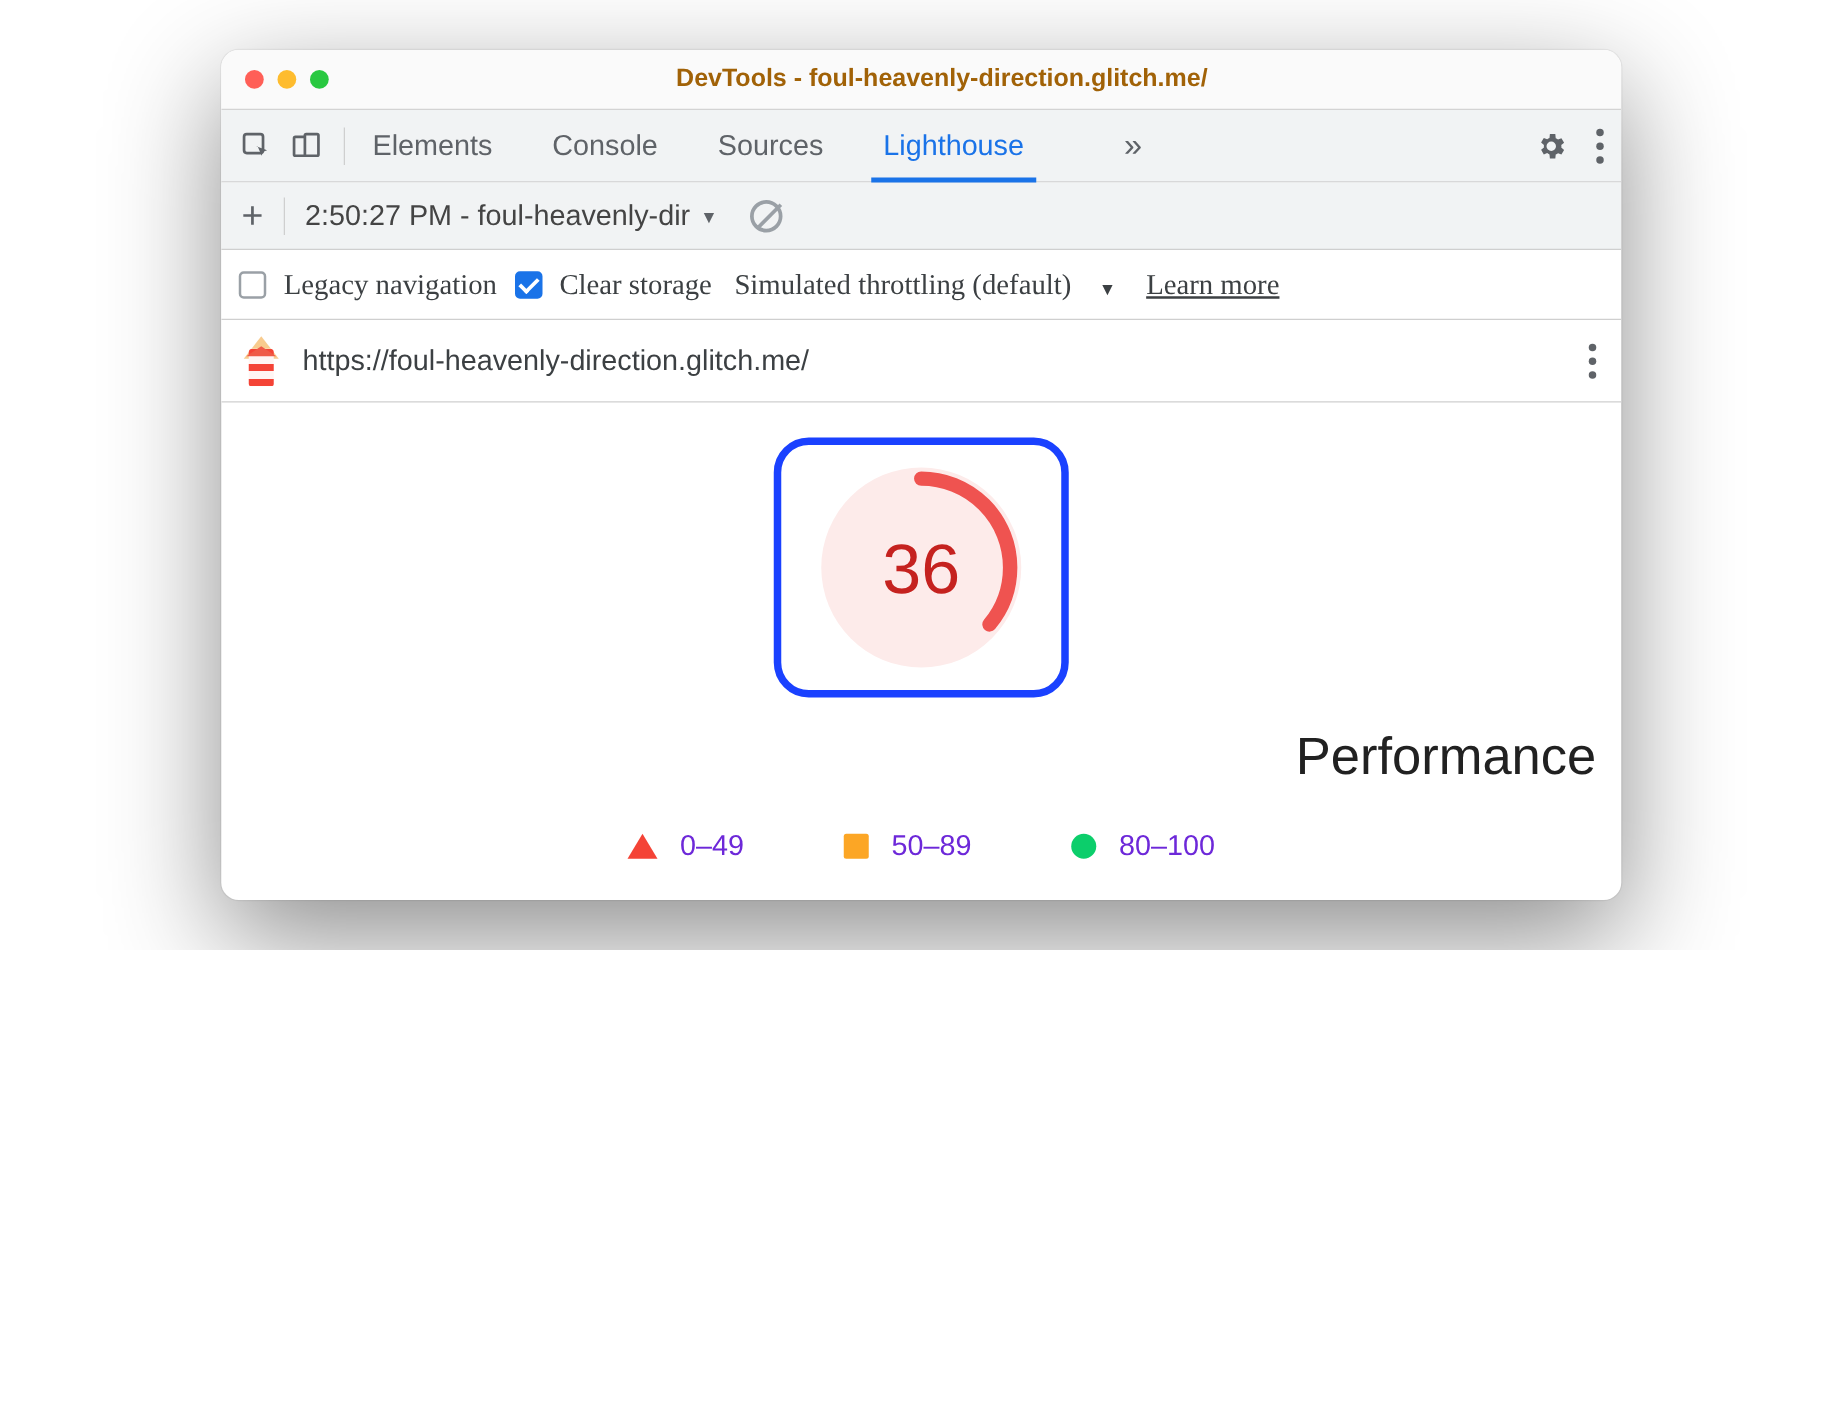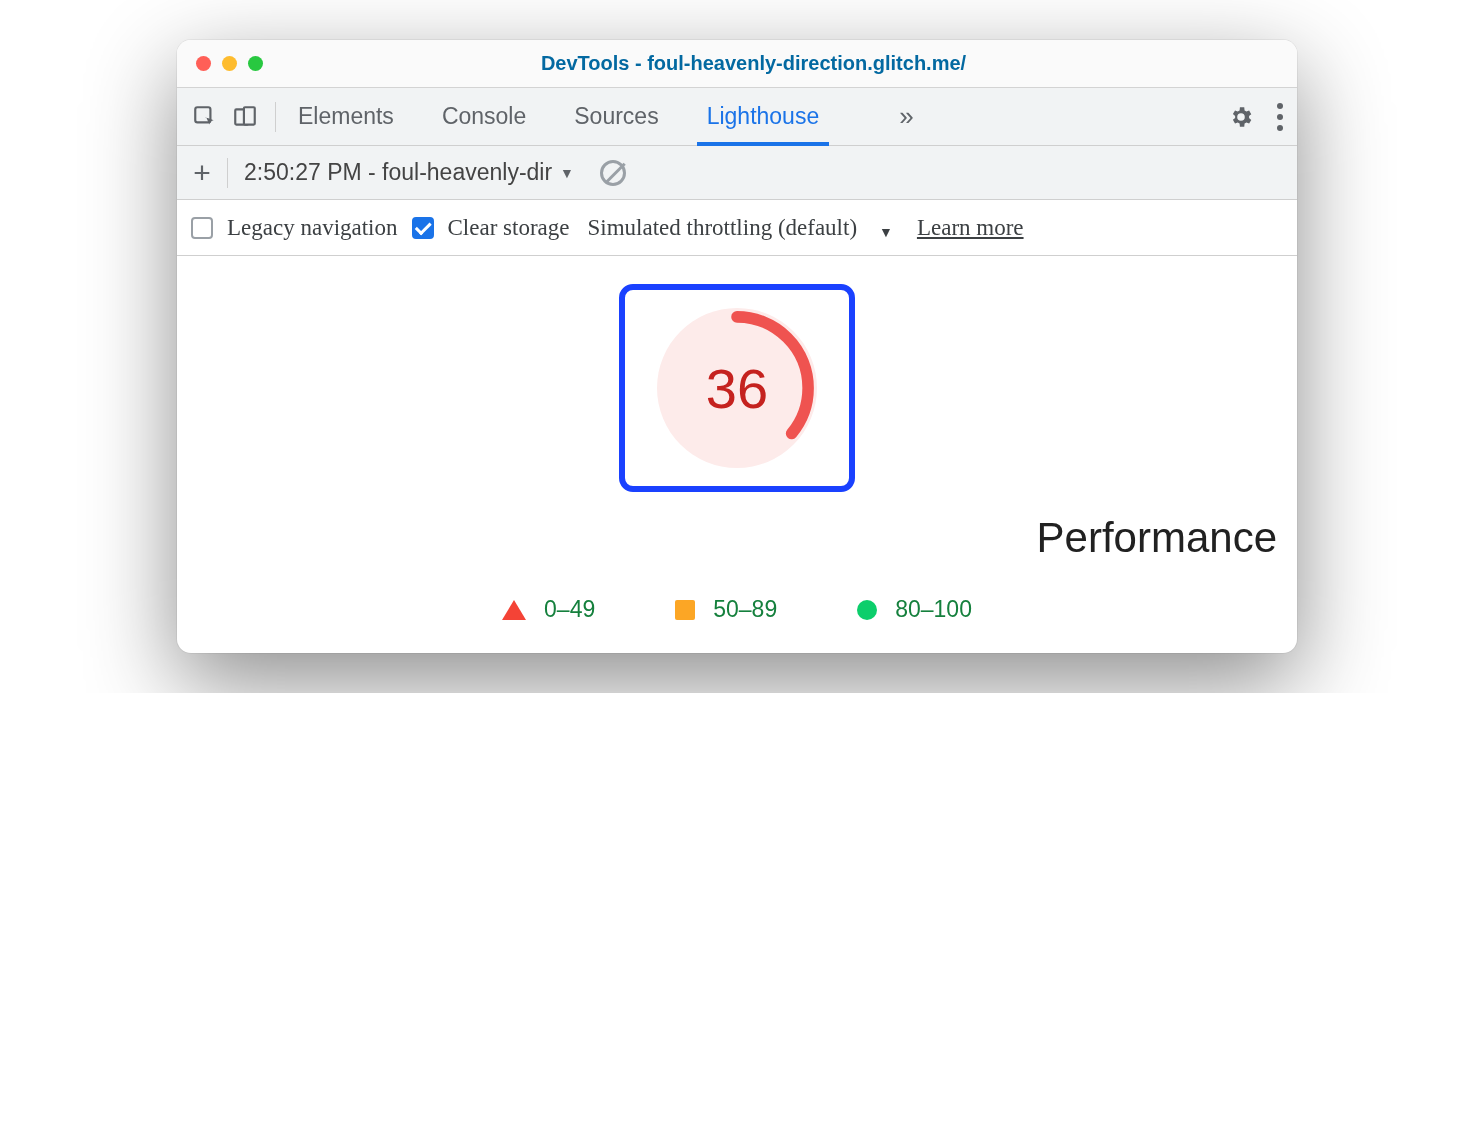--- a/index.html
+++ b/index.html
@@ -35,21 +35,21 @@
   .light { width: 15px; height: 15px; border-radius: 50%; }
   .red { background: #ff5f57; }
   .yellow { background: #febc2e; }
   .green { background: #28c840; }
   .title {
     position: absolute;
     left: 0; right: 0;
     text-align: center;
     font-weight: 700;
     font-size: 20px;
-    color: #0369a1;
+    color: #a16207;
     pointer-events: none;
     padding-left: 33px;
   }
   
   .tabs-row {
     height: 58px;
     background: #f1f3f4;
     border-bottom: 1px solid #cfcfcf;
     display: flex;
     align-items: center;
@@ -257,21 +257,21 @@
     border-radius: 50%;
   }
   
   .main {
     padding: 28px 20px 30px;
     text-align: center;
   }
   .score-frame {
     display: inline-block;
     border: 6px solid #1a41ff;
-    border-radius: 14px;
+    border-radius: 28px;
     padding: 18px 32px;
   }
   .ring {
     width: 160px; height: 160px;
     border-radius: 50%;
     background: #fdebea;
     position: relative;
   }
   .ring svg {
     position: absolute; inset: 0;
@@ -300,21 +300,21 @@
     color: #1a73e8;
     text-decoration: underline;
     cursor: pointer;
   }
   .legend {
     display: flex;
     justify-content: center;
     gap: 80px;
     margin-top: 34px;
     font-size: 23px;
-    color: #15803d;
+    color: #6d28d9;
   }
   .legend-item {
     display: flex; align-items: center; gap: 18px;
   }
   .shape-tri {
     width: 0; height: 0;
     border-left: 12px solid transparent;
     border-right: 12px solid transparent;
     border-bottom: 20px solid #f44336;
   }
@@ -393,20 +393,33 @@
     <span>Legacy navigation</span>
     <div class="checkbox checked"></div>
     <span>Clear storage</span>
     <span style="margin-left:4px; display:flex; align-items:flex-end; cursor:pointer">
       <span>Simulated throttling (default)</span>
       <span class="dropdown-caret" style="margin-left:22px">▼</span>
     </span>
     <span class="learn-more" style="margin-left:10px">Learn more</span>
   </div>
 
+  <div class="urlbar">
+    <div class="lh-icon">
+      <div class="beam"></div>
+      <div class="tower"></div>
+      <div class="roof"></div>
+    </div>
+    <span>https://foul-heavenly-direction.glitch.me/</span>
+    <div class="kebab">
+      <span></span>
+        <span></span>
+        <span></span>
+    </div>
+  </div>
 
   <div class="main">
     <div class="score-frame">
       <div class="ring">
         <svg viewBox="0 0 36 36">
           <circle cx="18" cy="18" r="16" fill="none" stroke="#ef5350" stroke-width="2.6" stroke-dasharray="36.2 100.5" stroke-linecap="round"></circle>
         </svg>
         <div class="score">36</div>
       </div>
     </div>

